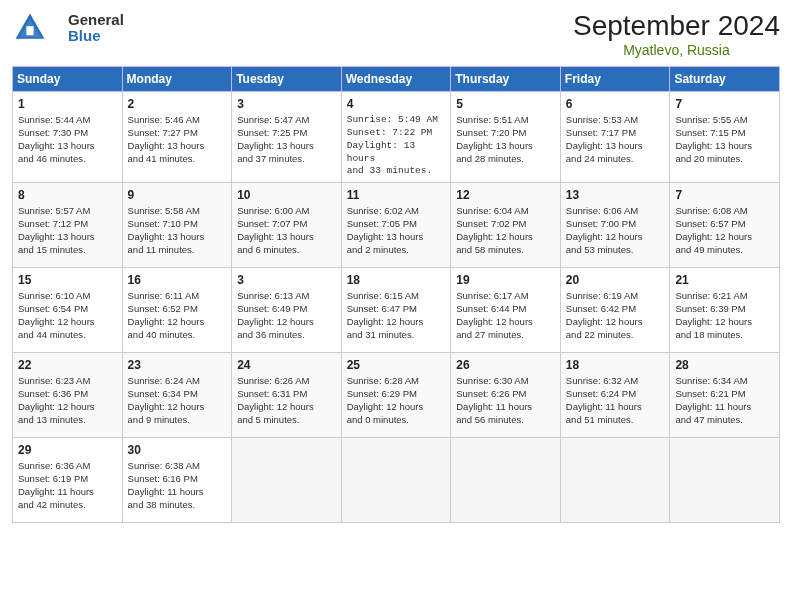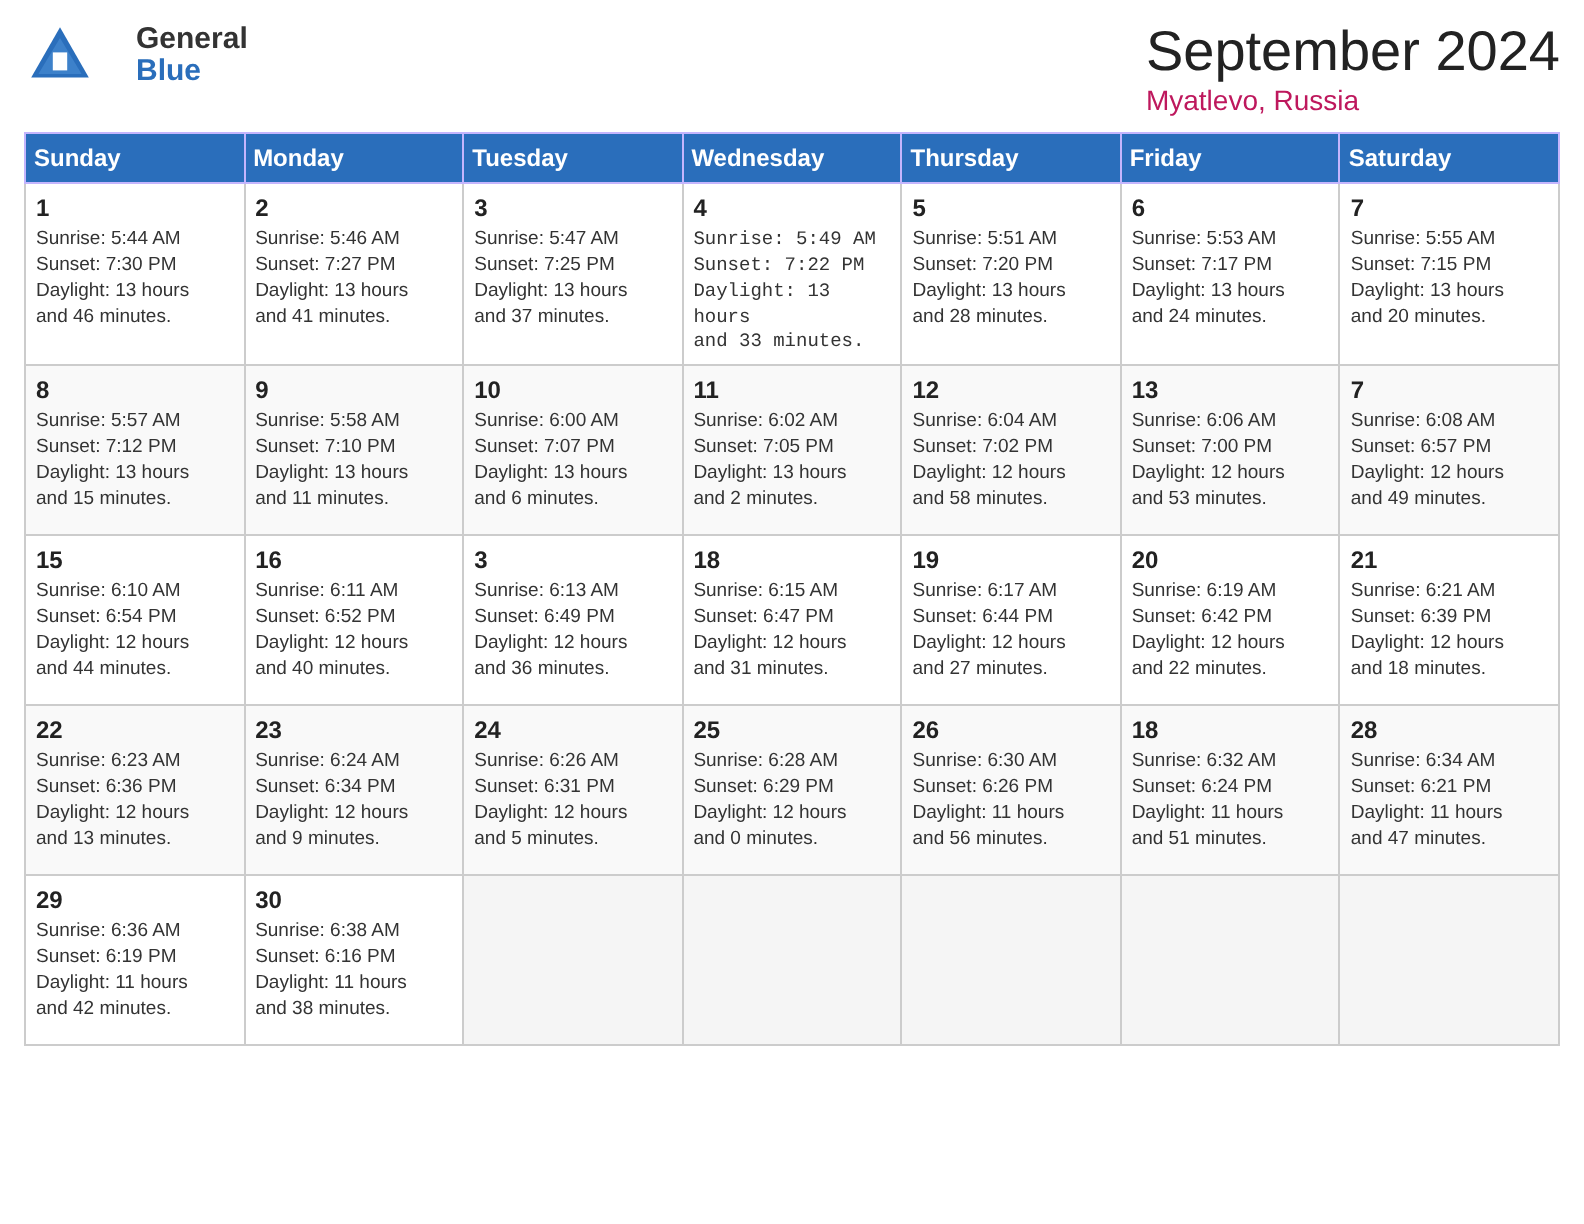--- a/index.html
+++ b/index.html
@@ -40,31 +40,31 @@
     .logo-blue {
       font-size: 15px;
       font-weight: bold;
       color: #2a6ebb;
     }
     .logo-icon {
       width: 36px;
       height: 36px;
     }
     .title-block {
-      text-align: left;
+      text-align: center;
       margin-left: 26px;
     }
     .month-title {
       font-size: 28px;
       font-weight: normal;
       color: #222;
     }
     .location {
       font-size: 14px;
-      color: #be185d;
+      color: #4d7c0f;
     }
     .calendar {
       width: 100%;
       border-collapse: collapse;
       table-layout: fixed;
     }
     .calendar th {
       background: #2a6ebb;
       color: #fff;
       padding: 5px 4px;

